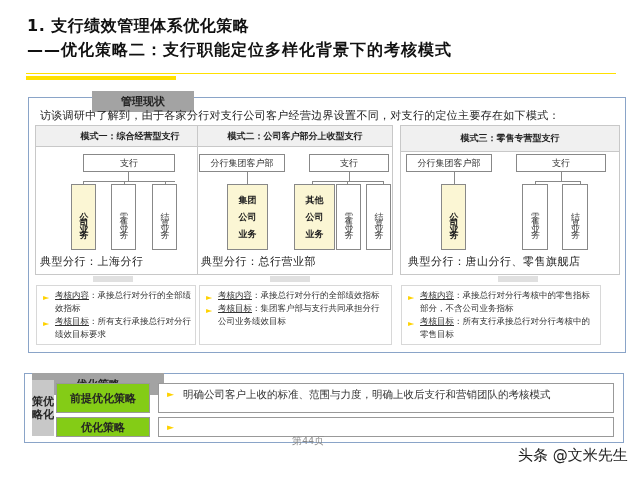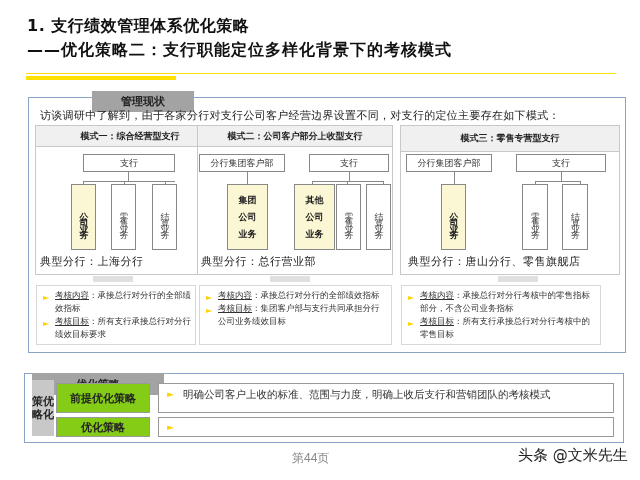--- a/index.html
+++ b/index.html
@@ -31,21 +31,21 @@
 
   .note { position: absolute; border: 1px solid #d8d8d8; background: #fff; font-size: 8.5px; line-height: 13px; color: #333; padding: 3px 4px 3px 6px; }
   .note p { padding-left: 12px; position: relative; }
   .note p .tri { position: absolute; left: 0; top: 2px; color: #ffd200; font-size: 8px; }
   .note u { color: #333; }
 
   .strat-side { position: absolute; left: 32px; top: 380px; width: 22px; height: 56px; background: #c8c8c8; font-size: 11px; font-weight: bold; color: #222; display: flex; align-items: center; justify-content: center; text-align: center; line-height: 13px; }
   .strat-name { position: absolute; border: 1px solid #999; background: #84cc16; font-size: 11px; font-weight: bold; display: flex; align-items: center; justify-content: center; color: #222; }
   .strat-desc { position: absolute; border: 1px solid #999; background: #fff; font-size: 10.5px; color: #333; line-height: 15px; padding: 3px 6px 3px 24px; }
   .strat-desc .tri { position: absolute; left: 8px; color: #ffd200; font-size: 9px; }
-  .page-num { position: absolute; left: 292px; top: 450px; font-size: 12px; color: #888; font-family: Liberation Sans, sans-serif; }
+  .page-num { position: absolute; left: 292px; top: 434px; font-size: 10px; color: #888; font-family: Liberation Mono, monospace; }
   .watermark { position: absolute; left: 518px; top: 446px; font-size: 15px; color: #222; font-family: "DejaVu Sans", sans-serif; }
 </style>
 </head>
 <body>
 
 <div class="title1">1. 支行绩效管理体系优化策略</div>
 <div class="title2">——优化策略二：支行职能定位多样化背景下的考核模式</div>
 <div class="line-thin"></div>
 <div class="line-thick"></div>
 

